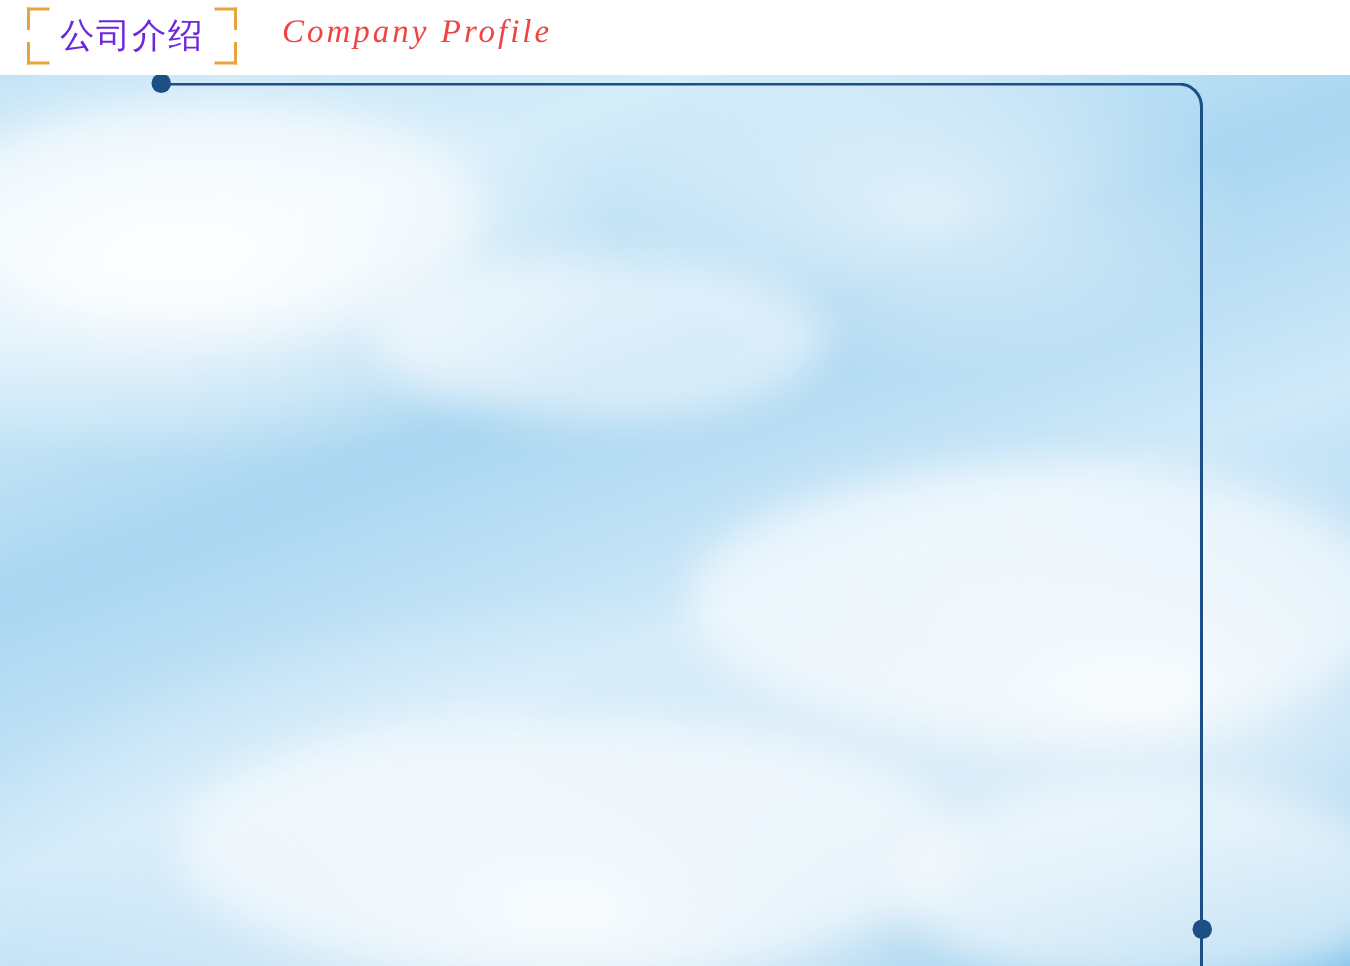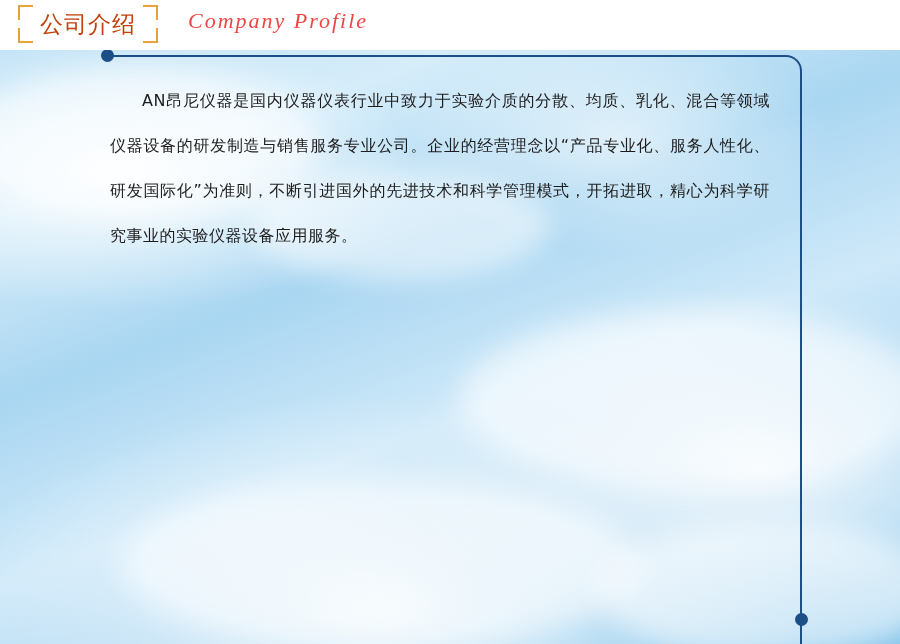--- a/index.html
+++ b/index.html
@@ -50,21 +50,21 @@
   .title-box .c-br { right: 0; bottom: 0; border-left: none; border-top: none; }
   .title-cn {
     position: absolute;
     left: 12px;
     top: 2px;
     width: 116px;
     height: 34px;
     line-height: 34px;
     text-align: center;
     font-size: 23px;
-    color: #c2410c;
+    color: #6d28d9;
     letter-spacing: 1px;
     font-family: "DejaVu Sans", sans-serif;
     white-space: nowrap;
   }
   .title-en {
     position: absolute;
     left: 188px;
     top: 8px;
     font-size: 22px;
     font-style: italic;
@@ -165,16 +165,15 @@
     <span class="cloud cloud-c"></span>
     <span class="cloud cloud-d"></span>
     <span class="cloud cloud-e"></span>
   </div>
 
   <div class="frame"></div>
   <span class="dot dot-top"></span>
   <span class="dot dot-bottom"></span>
 
   <div class="content">
-    <p class="para">AN昂尼仪器是国内仪器仪表行业中致力于实验介质的分散、均质、乳化、混合等领域仪器设备的研发制造与销售服务专业公司。企业的经营理念以“产品专业化、服务人性化、研发国际化”为准则，不断引进国外的先进技术和科学管理模式，开拓进取，精心为科学研究事业的实验仪器设备应用服务。</p>
   </div>
 
 </div>
 
 </body></html>

